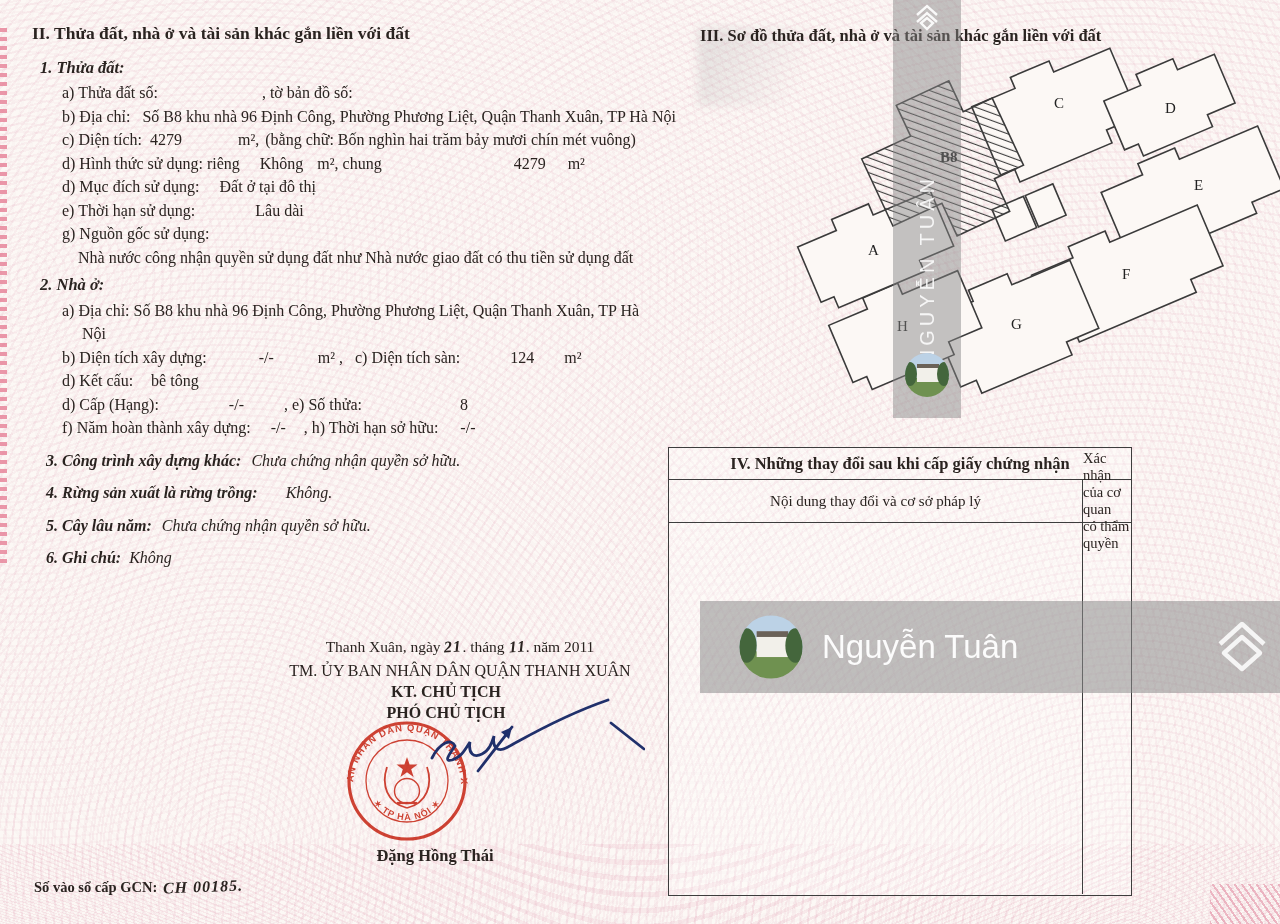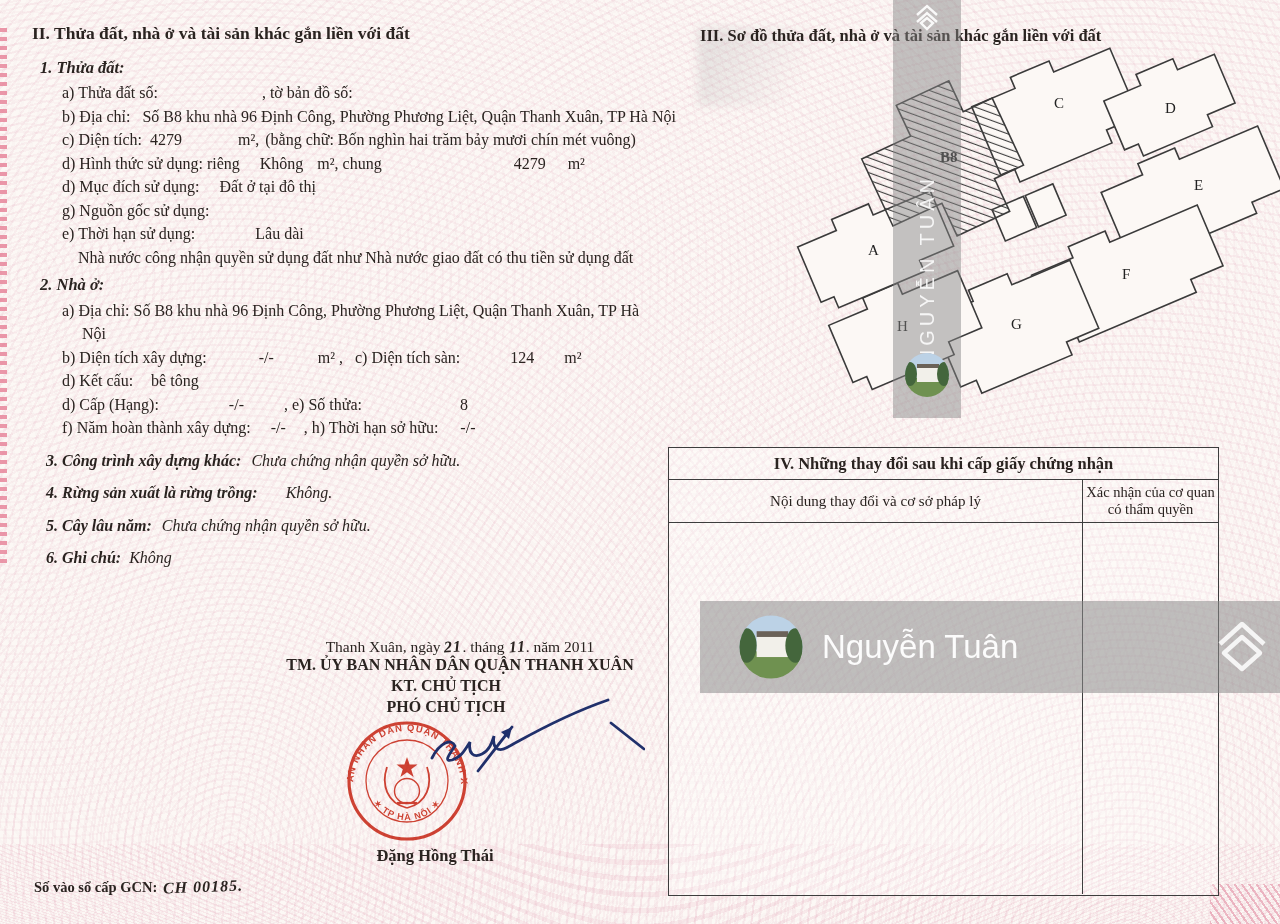--- a/index.html
+++ b/index.html
@@ -30,21 +30,21 @@
   .item{margin:9px 0 0 18px;}
   .item b{font-style:italic;}
   .item i{font-style:italic;}
   .gap{display:inline-block;}
 
   
   .sign-area{position:absolute;left:250px;top:638px;width:420px;text-align:center;}
   .dateline{font-size:15.5px;}
   .hand{font-family:"Liberation Serif",serif;font-style:italic;font-weight:bold;font-size:16px;
         display:inline-block;transform:rotate(-4deg);letter-spacing:1px;}
-  .org{font-weight:bold;font-size:16px;margin-top:0;}
+  .org{font-weight:normal;font-size:16px;margin-top:6px;}
   .ttl{font-weight:bold;font-size:16px;margin-top:3px;}
   .signer-name{position:absolute;left:250px;top:846px;width:370px;text-align:center;
         font-weight:bold;font-size:16.5px;}
   .stamp{position:absolute;left:337px;top:711px;mix-blend-mode:multiply;opacity:.93;}
   .sig-ink{position:absolute;left:415px;top:685px;}
   .gcn{position:absolute;left:34px;top:878px;font-size:14.5px;font-weight:bold;}
   .gcn .val{font-weight:bold;font-style:italic;font-size:16px;letter-spacing:1px;
         display:inline-block;transform:rotate(-2deg);margin-left:2px;}
 
   
@@ -53,21 +53,21 @@
   .blk-label{font-family:"Liberation Serif",serif;font-size:15px;fill:#222;}
 
   .vband{position:absolute;left:893px;top:0;width:68px;height:418px;
         background:rgba(134,134,134,.48);display:flex;flex-direction:column;align-items:center;}
   .vband .vtext{writing-mode:vertical-rl;transform:rotate(180deg);color:rgba(255,255,255,.85);
         font-family:"Liberation Sans",sans-serif;font-size:20px;letter-spacing:4px;
         position:absolute;top:175px;}
   .vband .vlogo{position:absolute;top:4px;}
   .vband .vavatar{position:absolute;top:352px;}
 
-  .tbl{position:absolute;left:668px;top:447px;width:551px;height:449px;border:1.6px solid #3d3d3d;
+  .tbl{position:absolute;left:668px;top:447px;width:464px;height:449px;border:1.6px solid #3d3d3d;
         box-sizing:border-box;background:rgba(255,255,255,.25);}
   .tbl .t-title{height:31px;border-bottom:1.6px solid #3d3d3d;display:flex;align-items:center;
         justify-content:center;font-weight:bold;font-size:16.5px;}
   .tbl .t-head{display:flex;height:42px;border-bottom:1.6px solid #3d3d3d;}
   .tbl .t-body{display:flex;height:calc(100% - 76px);}
   .tbl .c1{width:414px;border-right:1.6px solid #3d3d3d;box-sizing:border-box;
         display:flex;align-items:center;justify-content:center;font-size:15px;}
   .tbl .c2{flex:1;display:flex;flex-direction:column;align-items:center;justify-content:center;
         font-size:14.5px;line-height:17px;}
 
@@ -109,25 +109,25 @@
       <span>d) Hình thức sử dụng: riêng</span>
       <span class="gap" style="margin-left:16px">Không</span>
       <span class="gap" style="margin-left:10px">m², chung</span>
       <span class="gap" style="margin-left:128px">4279</span>
       <span class="gap" style="margin-left:18px">m²</span>
     </div>
     <div class="ln">
       <span>d) Mục đích sử dụng:</span>
       <span style="margin-left:16px">Đất ở tại đô thị</span>
     </div>
-    <div class="ln">g) Nguồn gốc sử dụng:</div>
     <div class="ln">
       <span>e) Thời hạn sử dụng:</span>
       <span class="gap" style="margin-left:56px">Lâu dài</span>
     </div>
+    <div class="ln">g) Nguồn gốc sử dụng:</div>
     <div class="ln" style="margin-left:50px;width:600px">Nhà nước công nhận quyền sử dụng đất như Nhà nước giao đất có thu tiền sử dụng đất</div>
 
     <div class="sec-head">2. Nhà ở:</div>
     <div class="hang" style="width:585px">
       <span>a) Địa chỉ:</span>
       <span>Số B8 khu nhà 96 Định Công, Phường Phương Liệt, Quận Thanh Xuân, TP Hà Nội</span>
     </div>
     <div class="ln">
       <span>b) Diện tích xây dựng:</span>
       <span class="gap" style="margin-left:48px">-/-</span>

